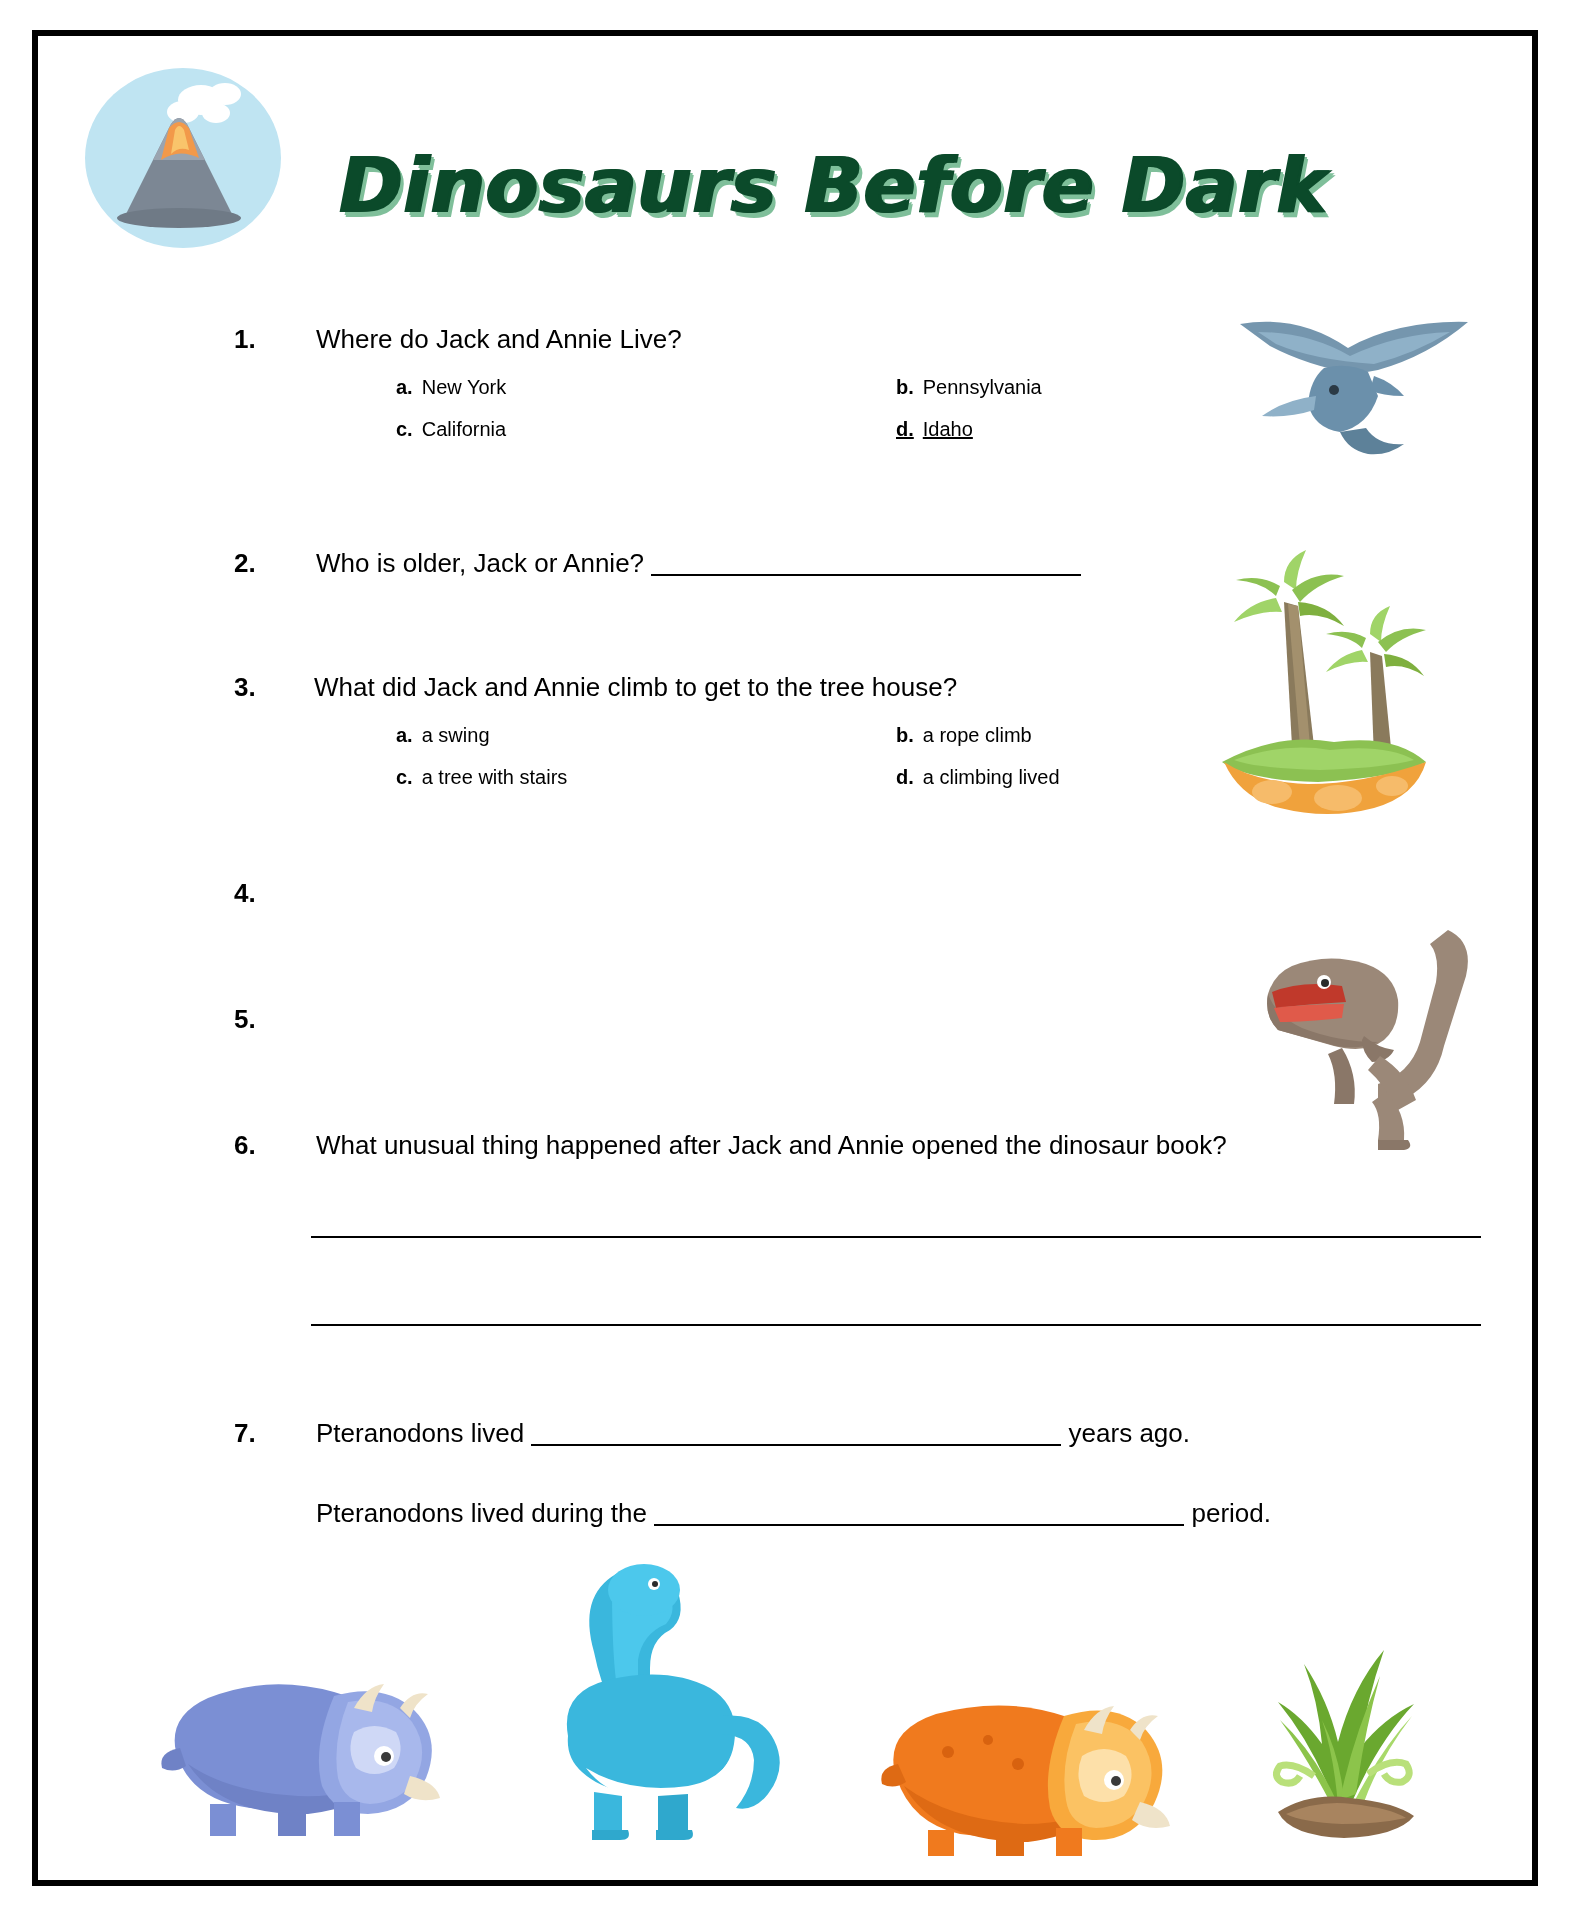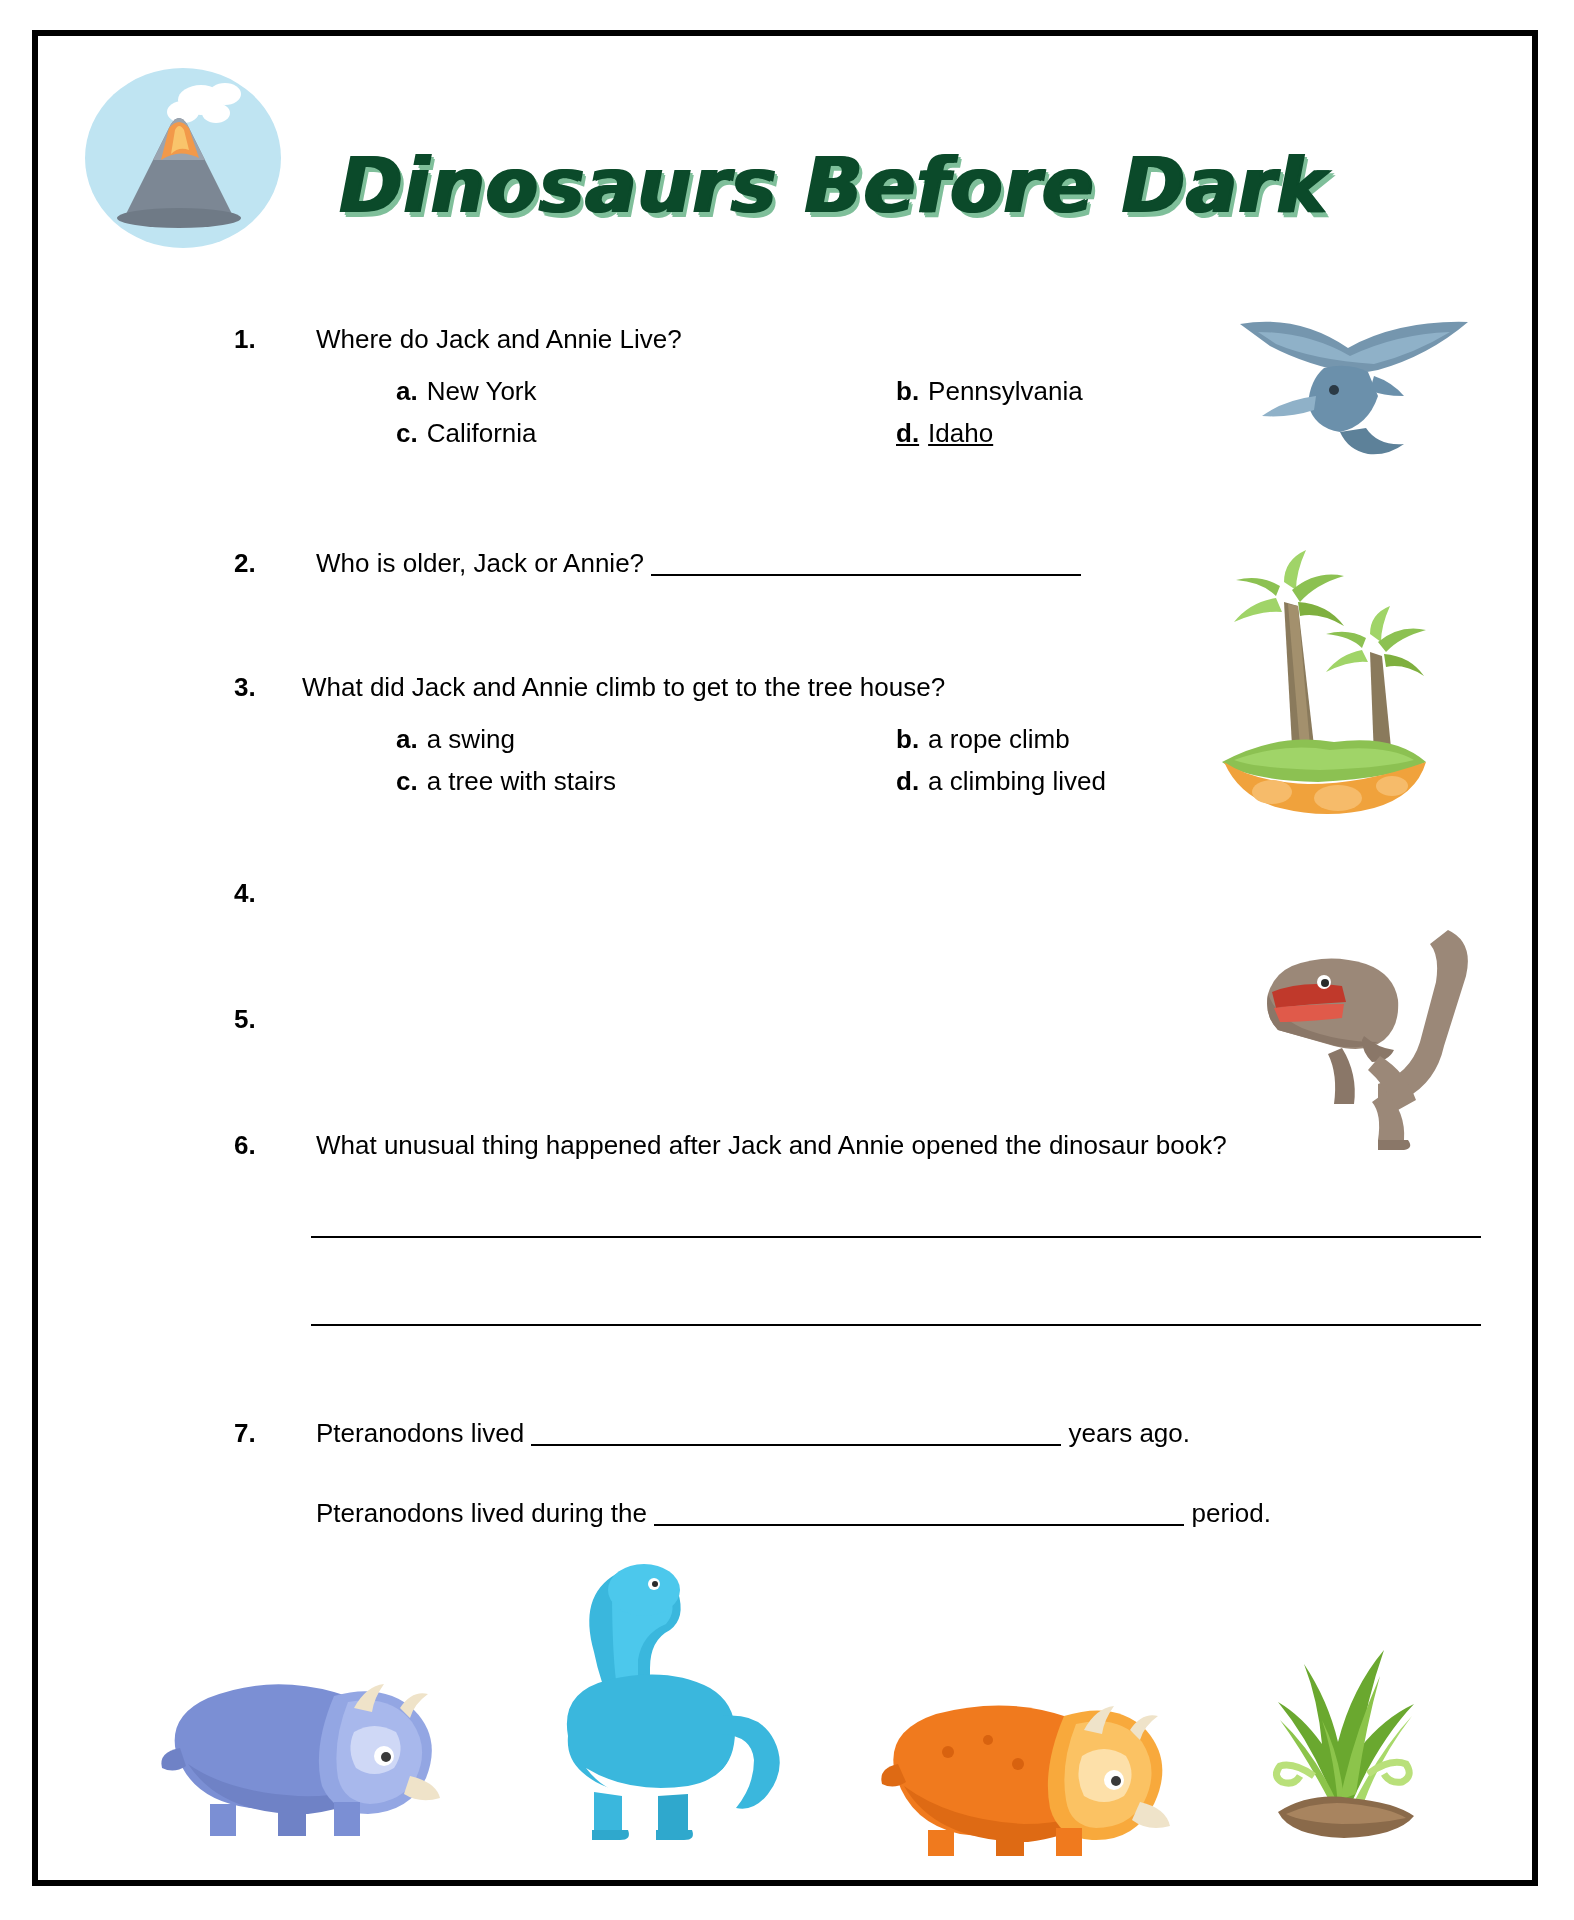--- a/index.html
+++ b/index.html
@@ -67,21 +67,21 @@
   .qtext {
     position: absolute;
     font-size: 26px;
   }
   .choices {
     position: absolute;
     width: 900px;
   }
   .choice {
     position: absolute;
-    font-size: 26px;
+    font-size: 20px;
     white-space: nowrap;
   }
   .choice b {
     font-weight: bold;
     margin-right: 9px;
   }
   .blank {
     display: inline-block;
     border-bottom: 2px solid #000;
     height: 26px;
@@ -149,21 +149,21 @@
       </div>
     </div>
 
     <div class="qnum" style="left:196px; top:512px;">2.</div>
     <div class="qtext" style="left:278px; top:512px;">
       <span>Who is older, Jack or Annie?</span>
       <span class="blank" style="width:430px;"></span>
     </div>
 
     <div class="qnum" style="left:196px; top:636px;">3.</div>
-    <div class="qtext" style="left:264px; top:636px;">What did Jack and Annie climb to get to the tree house?</div>
+    <div class="qtext" style="left:276px; top:636px;">What did Jack and Annie climb to get to the tree house?</div>
     <div class="choices" style="left:0; top:678px; height:90px;padding-left:40px;">
       <div class="choice" style="left:358px; top:10px;">
         <b>a.</b><span>a swing</span>
       </div>
       <div class="choice" style="left:858px; top:10px;">
         <b>b.</b><span>a rope climb</span>
       </div>
       <div class="choice" style="left:358px; top:52px;">
         <b>c.</b><span>a tree with stairs</span>
       </div>

